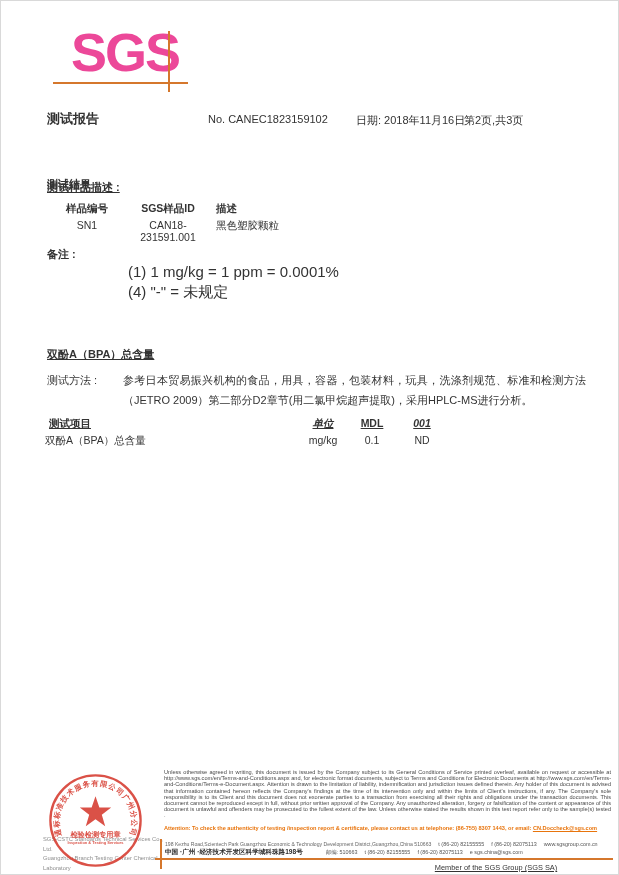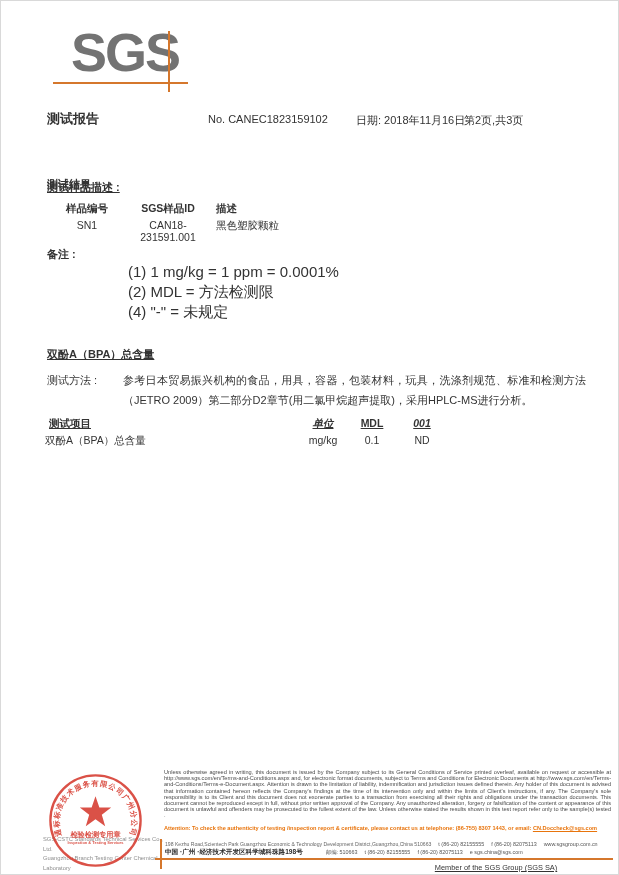--- a/index.html
+++ b/index.html
@@ -7,21 +7,21 @@
   body { font-family:"Liberation Sans", sans-serif; color:#3c3c3c; }
   .page {
     position:relative; width:619px; height:875px; margin:0 auto;
     background:#fff; border:1px solid #d9d9d9; overflow:hidden;
   }
   .abs { position:absolute; }
 
   
   .logo-text {
     font-weight:bold; font-size:54px; letter-spacing:-2px;
-    color:#737373; line-height:1;
+    color:#ec4899; line-height:1;
   }
   .logo-hline { height:2px; background:#d5772c; }
   .logo-vline { width:2px; background:#d5772c; }
 
   
   .doc-title { font-size:13px; font-weight:bold; color:#333; }
   .hdr-info { font-size:11px; color:#333; }
 
   
   .sec-label { font-size:11px; color:#333; }
@@ -81,21 +81,20 @@
   <div class="abs smp-h ctr" style="left:124px; top:201px; width:86px;">SGS样品ID</div>
   <div class="abs smp-h" style="left:215px; top:201px;">描述</div>
 
   <div class="abs smp-c ctr" style="left:54px; top:218px; width:64px;">SN1</div>
   <div class="abs smp-c ctr" style="left:124px; top:218px; width:86px;">CAN18-231591.001</div>
   <div class="abs smp-c" style="left:215px; top:218px;">黑色塑胶颗粒</div>
 
   <div class="abs sec-label bold" style="left:46px; top:246px;">备注 :</div>
   <div class="abs" style="left:115px; top:261px;">
     <div class="note-line">(1) 1 mg/kg = 1 ppm = 0.0001%</div>
-    <div class="note-line">(2) MDL = 方法检测限</div>
     <div class="note-line">(4) "-" = 未规定</div>
   </div>
 
   <div class="abs sec-label bold ul" style="left:46px; top:346px;">双酚A（BPA）总含量</div>
 
   <div class="abs sec-label" style="left:46px; top:372px;">测试方法 :</div>
   <div class="abs method-text" style="left:122px; top:370px; width:463px;">参考日本贸易振兴机构的食品，用具，容器，包装材料，玩具，洗涤剂规范、标准和检测方法（JETRO 2009）第二部分D2章节(用二氯甲烷超声提取)，采用HPLC-MS进行分析。</div>
 
   <div class="abs rt-h" style="left:48px; top:416px;">测试项目</div>
   <div class="abs rt-h it ctr" style="left:294px; top:416px; width:56px;">单位</div>

